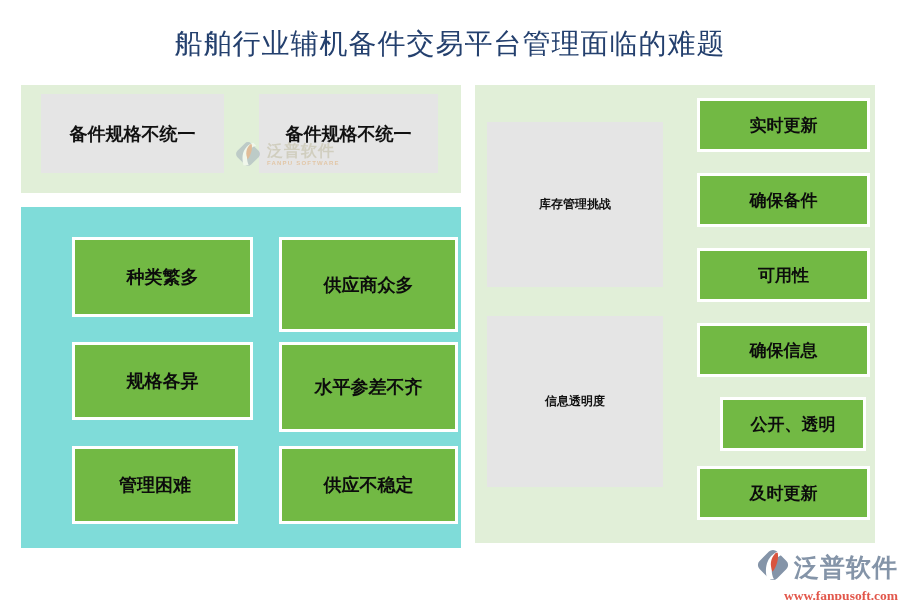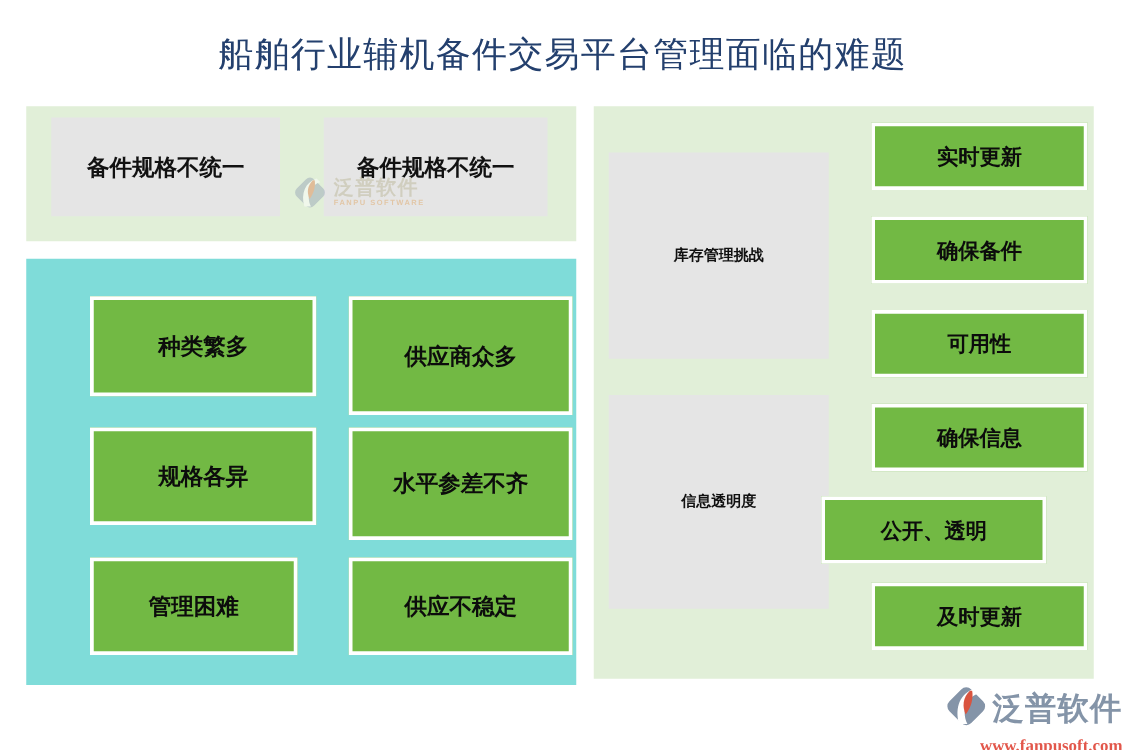--- a/index.html
+++ b/index.html
@@ -83,21 +83,21 @@
 <div class="gbtn" style="left:52px;top:446px;width:166px;height:78px">管理困难</div>
 <div class="gbtn" style="left:259px;top:446px;width:179px;height:78px">供应不稳定</div>
 
 <div class="white-box group-box" style="left:487px;top:122px;width:176px;height:165px">库存管理挑战</div>
 <div class="white-box group-box" style="left:487px;top:316px;width:176px;height:171px">信息透明度</div>
 
 <div class="gbtn small" style="left:677px;top:98px;width:173px;height:54px">实时更新</div>
 <div class="gbtn small" style="left:677px;top:173px;width:173px;height:54px">确保备件</div>
 <div class="gbtn small" style="left:677px;top:248px;width:173px;height:54px">可用性</div>
 <div class="gbtn small" style="left:677px;top:323px;width:173px;height:54px">确保信息</div>
-<div class="gbtn small" style="left:637px;top:397px;width:180px;height:54px">公开、透明</div>
+<div class="gbtn small" style="left:700px;top:397px;width:146px;height:54px">公开、透明</div>
 <div class="gbtn small" style="left:677px;top:466px;width:173px;height:54px">及时更新</div>
 
 <div id="watermark">
   <span>
     <svg width="30" height="30" viewBox="0 0 40 40">
       <rect x="7" y="7" width="26" height="26" rx="6" transform="rotate(45 20 20)" fill="#9aa8b8"></rect>
       <path d="M27 5 C15 9 10 21 14 35 L21 35 C15 22 22 11 31 9 Z" fill="#ffffff"></path>
       <path d="M23 7 C17 13 16.5 20 19.5 27 C24.5 20.5 26 13 25 7 Z" fill="#e08a5a"></path>
     </svg>
   </span>

